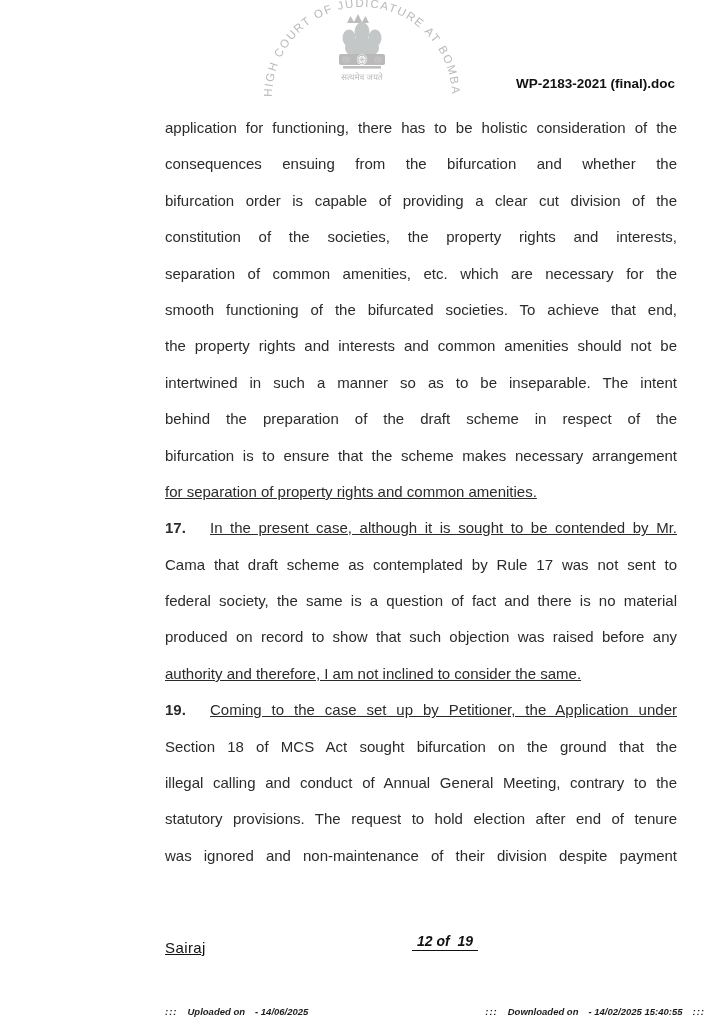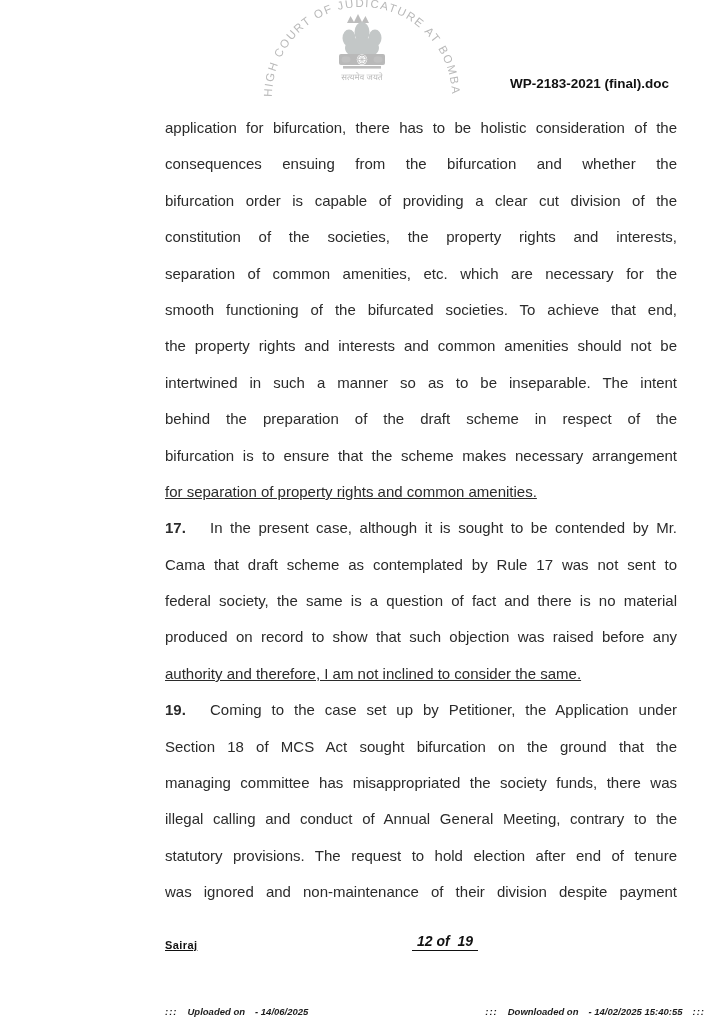--- a/index.html
+++ b/index.html
@@ -9,41 +9,41 @@
     background:#ffffff;
     font-family:"Liberation Sans", sans-serif;
     overflow:hidden;
   }
 
   
   .seal { position:absolute; left:247px; top:0; }
 
   
   .filename {
-    position:absolute; top:76px; right:56px;
+    position:absolute; top:76px; right:50px;
     font-size:13.5px; font-weight:700; color:#121212;margin-left:16px;
   }
 
   
   .doc-body {
     position:absolute; left:165px; top:110px; width:512px;
     font-size:15px; line-height:36.4px; color:#2b2b2b;
   }
   .tline {
     height:36.4px; overflow:hidden;
     text-align:justify; text-align-last:justify;
   }
   .tline.last { text-align-last:left;text-decoration:underline; }
-  .tline.numbered { position:relative; padding-left:45px; }
+  .tline.numbered { position:relative; padding-left:45px;text-decoration:underline; }
   .pnum { position:absolute; left:0; top:0; font-weight:700; }
 
   
   .footer-author {
     position:absolute; left:165px; top:939px;
-    font-size:11px; font-weight:700; color:#111;
+    font-size:15px; font-weight:400; color:#111;
     text-decoration:underline; letter-spacing:0.4px;
   }
   .page-indicator {
     position:absolute; left:388px; top:933px;
     font-size:14px; font-weight:700; font-style:italic; color:#111;
     border-bottom:1.5px solid #111; padding:0 5px 1px 5px;
     white-space:pre;
     margin-left:24px;
   }
 
@@ -84,39 +84,38 @@
       <ellipse cx="99" cy="59.5" rx="4.5" ry="3.2" fill="#c0c0c0"></ellipse>
       <ellipse cx="131" cy="59.5" rx="4.5" ry="3.2" fill="#c0c0c0"></ellipse>
       <rect x="96" y="66" width="38" height="2.6" fill="#bdbdbd"></rect>
     </g>
     <text x="115" y="80" text-anchor="middle" font-size="8.5" fill="#b9b9b9">सत्यमेव जयते</text>
   </svg>
 
   <div class="filename">WP-2183-2021 (final).doc</div>
 
   <div class="doc-body">
-      <div class="tline">application for bifurcation, there has to be holistic consideration of the</div>
+      <div class="tline">application for functioning, there has to be holistic consideration of the</div>
       <div class="tline">consequences ensuing from the bifurcation and whether the</div>
       <div class="tline">bifurcation order is capable of providing a clear cut division of the</div>
       <div class="tline">constitution of the societies, the property rights and interests,</div>
       <div class="tline">separation of common amenities, etc. which are necessary for the</div>
       <div class="tline">smooth functioning of the bifurcated societies. To achieve that end,</div>
       <div class="tline">the property rights and interests and common amenities should not be</div>
       <div class="tline">intertwined in such a manner so as to be inseparable.  The intent</div>
       <div class="tline">behind the preparation of the draft scheme in respect of the</div>
       <div class="tline">bifurcation is to ensure that the scheme makes necessary arrangement</div>
       <div class="tline last">for separation of property rights and common amenities.</div>
       <div class="tline numbered"><span class="pnum">17.</span>In the present case, although it is sought to be contended by Mr.</div>
       <div class="tline">Cama that draft scheme as contemplated by Rule 17 was not sent to</div>
       <div class="tline">federal society, the same is a question of fact and there is no material</div>
       <div class="tline">produced on record to show that such objection was raised before any</div>
       <div class="tline last">authority and therefore, I am not inclined to consider the same.</div>
       <div class="tline numbered"><span class="pnum">19.</span>Coming to the case set up by Petitioner, the Application under</div>
       <div class="tline">Section 18 of MCS Act sought bifurcation on the ground that the</div>
-      <div class="tline">managing committee has misappropriated the society funds, there was</div>
       <div class="tline">illegal calling and conduct of Annual General Meeting, contrary to the</div>
       <div class="tline">statutory provisions. The request to hold election after end of tenure</div>
       <div class="tline">was ignored and non-maintenance of their division despite payment</div>
     </div>
 
   <div class="footer-author">Sairaj</div>
   <div class="page-indicator">12 of  19</div>
 
   <div class="statusbar">
     <div class="sb-group">

